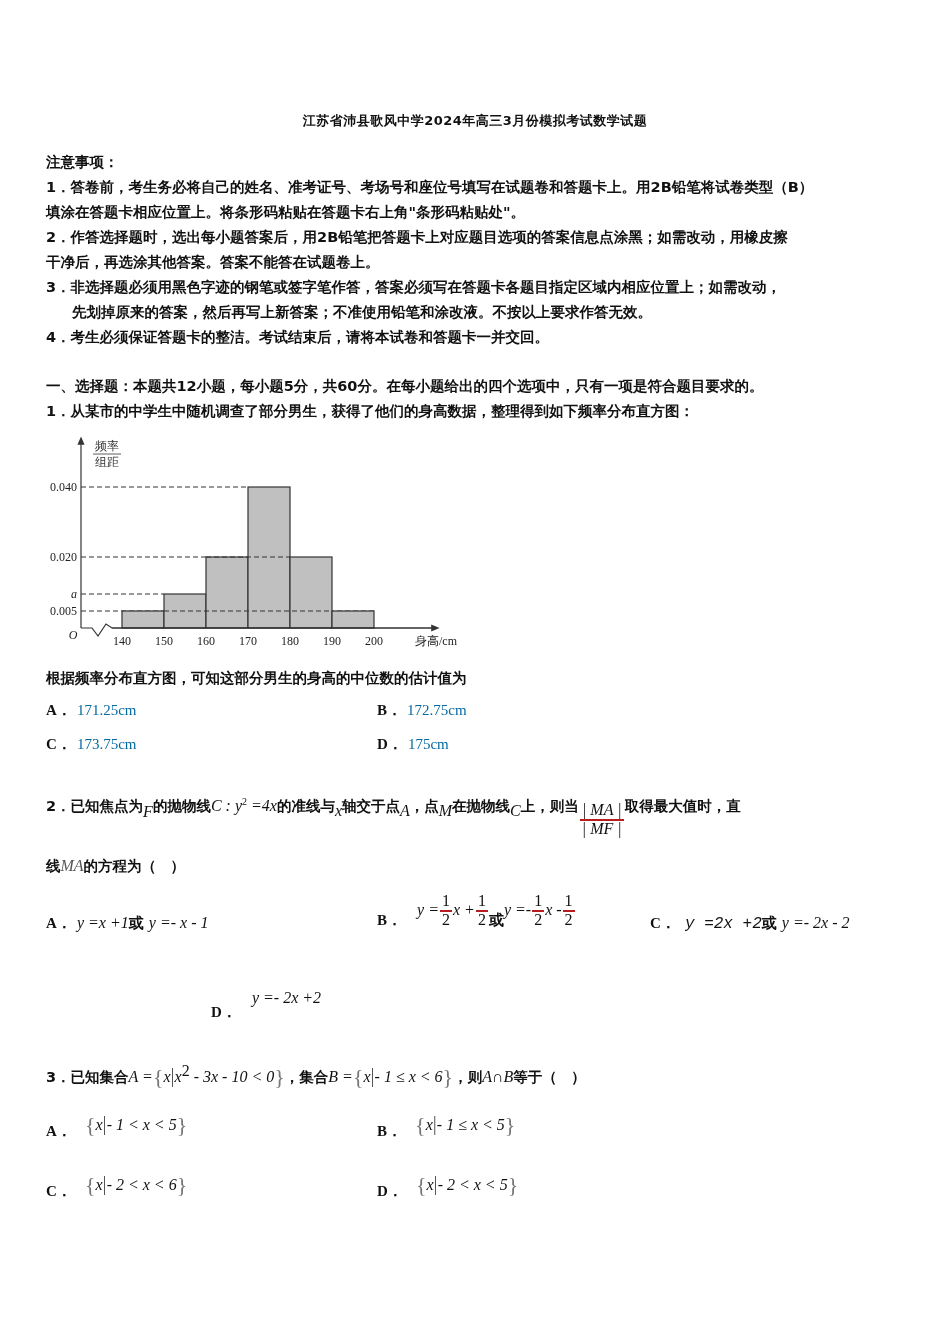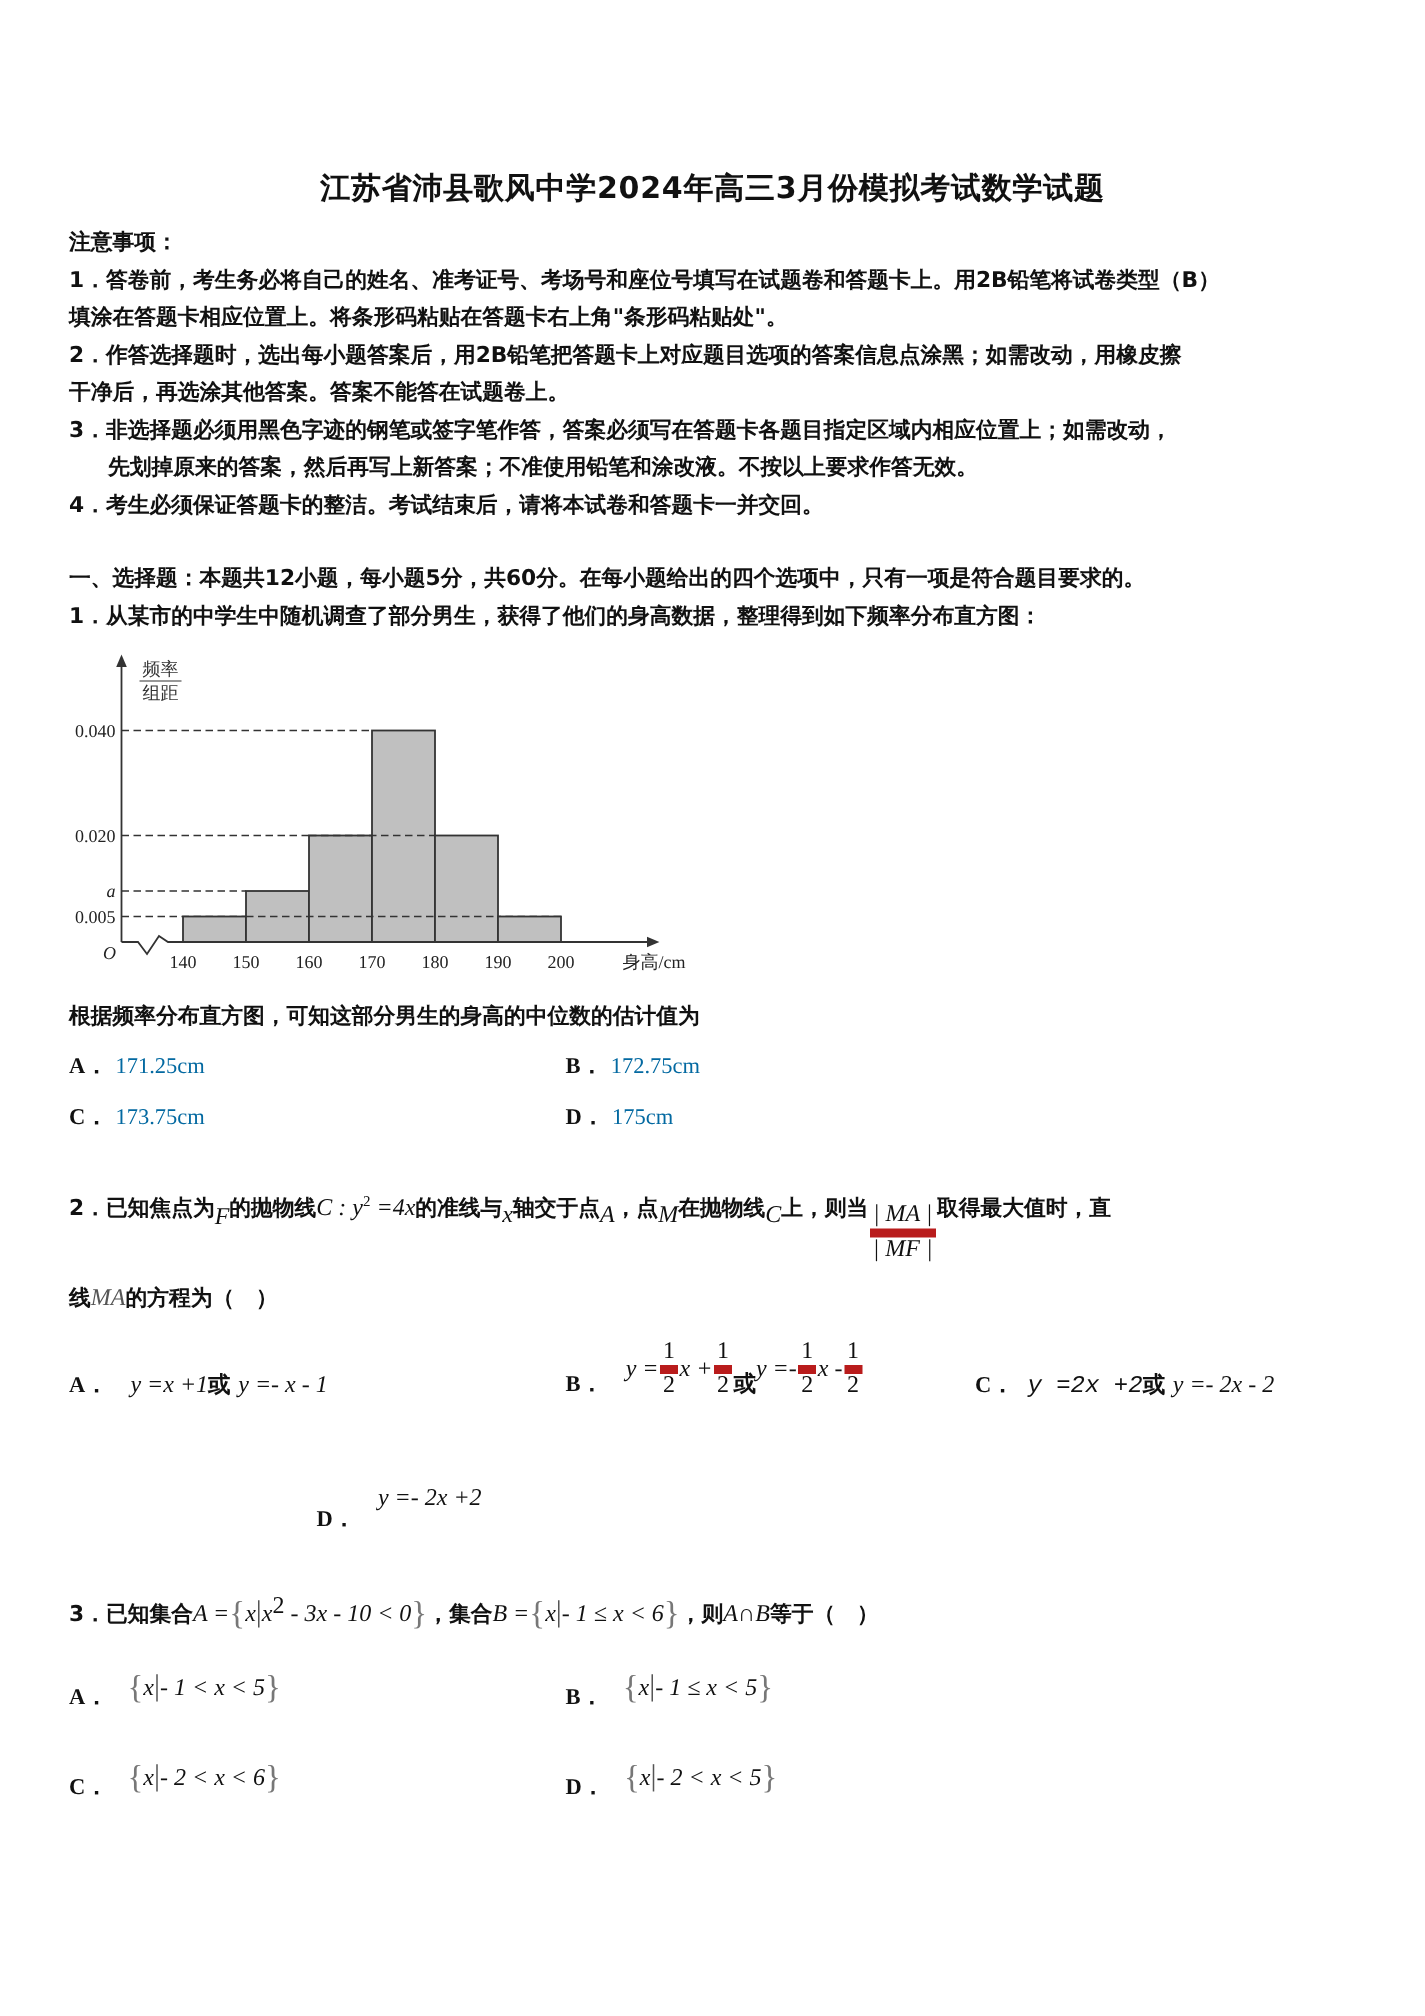--- a/index.html
+++ b/index.html
@@ -4,29 +4,29 @@
 <style>
   html, body { margin: 0; padding: 0; background: #ffffff; }
   body {
     width: 950px; height: 1344px; position: relative; overflow: hidden;
     font-family: "DejaVu Sans", "Liberation Sans", sans-serif;
     color: #111;
   }
   .abs { position: absolute; white-space: nowrap; }
   .title {
     left: 0; width: 950px; top: 112px; text-align: center;
-    font-size: 20px; font-weight: bold; letter-spacing: 0.5px;
+    font-size: 13px; font-weight: bold; letter-spacing: 0.5px;
   }
   .line { left: 46px; font-size: 14.5px; font-weight: bold; line-height: 20px; }
   .math { font-family: "Liberation Serif", "DejaVu Serif", serif; font-style: italic; font-weight: normal; font-size: 16px; }
   .mathn { font-family: "Liberation Serif", "DejaVu Serif", serif; font-weight: normal; font-size: 16px; }
   .opt-label { font-family: "Liberation Serif", "DejaVu Serif", serif; font-weight: bold; font-size: 15px; }
   .opt-val { font-family: "Liberation Serif", "DejaVu Serif", serif; font-size: 15px; color: #0369a1; }
   .frac { display: inline-flex; flex-direction: column; align-items: center; vertical-align: middle; line-height: 1.05; margin: 0 1px; }
-  .frac .num { border-bottom: 6px solid #b91c1c; padding: 0 2px; }
+  .frac .num { border-bottom: 2px solid #b91c1c; padding: 0 2px; }
   .frac .den { padding: 0 2px; }
   .brace { font-family: "Liberation Serif", serif; font-weight: normal; font-size: 22px; color: #777; vertical-align: -2px; }
   .bar-sep { font-family: "Liberation Serif", serif; font-weight: normal; font-size: 20px; color: #555; }
   sup { font-size: 10px; }
   svg text { font-family: "Liberation Serif", "DejaVu Serif", serif; }
 </style>
 </head>
 <body>
 
 <div class="abs title">江苏省沛县歌风中学2024年高三3月份模拟考试数学试题</div>
@@ -121,21 +121,21 @@
       <span class="num">| MA |</span>
       <span class="den">| MF |</span>
     </span><span>取得最大值时，直</span>
 </div>
 <div class="abs line" style="top:856px;text-align:right;">
   <span>线</span><span class="math" style="color:#555;">MA</span><span>的方程为（　）</span>
 </div>
 
 <div class="abs" style="left:46px; top:913px;">
   <span class="opt-label">A．</span>
-  <span class="math" style="margin-left:10px;text-align:center;">y =x +1</span><span class="line" style="position:static; font-size:15px;">或</span>
+  <span class="math" style="text-align:center;">y =x +1</span><span class="line" style="position:static; font-size:15px;">或</span>
   <span class="math">y =- x - 1</span>
 </div>
 
 <div class="abs" style="left:377px; top:893px; line-height:20px;">
   <span class="opt-label" style="vertical-align:-10px;">B．</span>
   <span class="math" style="margin-left:10px;">y =</span><span class="frac mathn">
       <span class="num">1</span>
       <span class="den">2</span>
     </span><span class="math">x +</span><span class="frac mathn">
       <span class="num">1</span>

